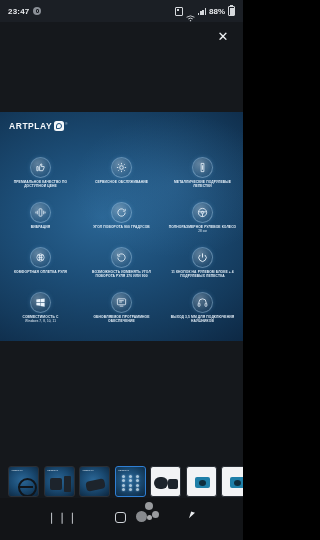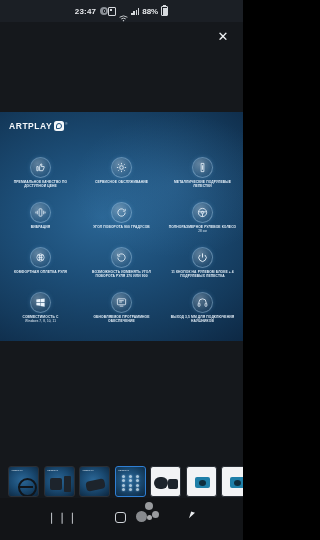--- a/index.html
+++ b/index.html
@@ -1,21 +1,21 @@
 <!DOCTYPE html>
 <html><head>
 <meta charset="utf-8">
 <style>
   html,body{margin:0;padding:0;background:#000;}
   body{width:243px;height:540px;overflow:hidden;font-family:"Liberation Sans",sans-serif;}
   .phone{position:relative;width:243px;height:540px;background:#15181c;overflow:hidden;}
 
   
   .statusbar{position:absolute;top:0;left:0;width:243px;height:22px;background:#1b1f25;
-             display:flex;align-items:center;justify-content:center;padding:0 8px;box-sizing:border-box;}
+             display:flex;align-items:center;justify-content:space-between;padding:0 8px;box-sizing:border-box;}
   .sb-left{display:flex;align-items:center;gap:4px;}
   .sb-clock{color:#e8eaed;font-size:8px;font-weight:bold;letter-spacing:.2px;}
   .sb-appicon{width:8px;height:8px;border-radius:50%;background:#8b9097;position:relative;}
   .sb-appicon:after{content:"";position:absolute;left:2.5px;top:2px;width:3px;height:4px;border:1px solid #1b1f25;border-radius:1px;box-sizing:border-box;}
   .sb-right{display:flex;align-items:center;gap:3px;}
   .sb-sq{width:6px;height:7px;border:1px solid #d6d9dd;border-radius:1px;position:relative;}
   .sb-sq:after{content:"";position:absolute;left:1px;top:1.5px;width:2px;height:2px;background:#d6d9dd;}
   .sb-wifi{width:9px;height:7px;position:relative;}
   .sb-sig{display:flex;align-items:flex-end;gap:.8px;height:7px;}
   .sb-sig i{display:block;width:1.4px;background:#d6d9dd;}

